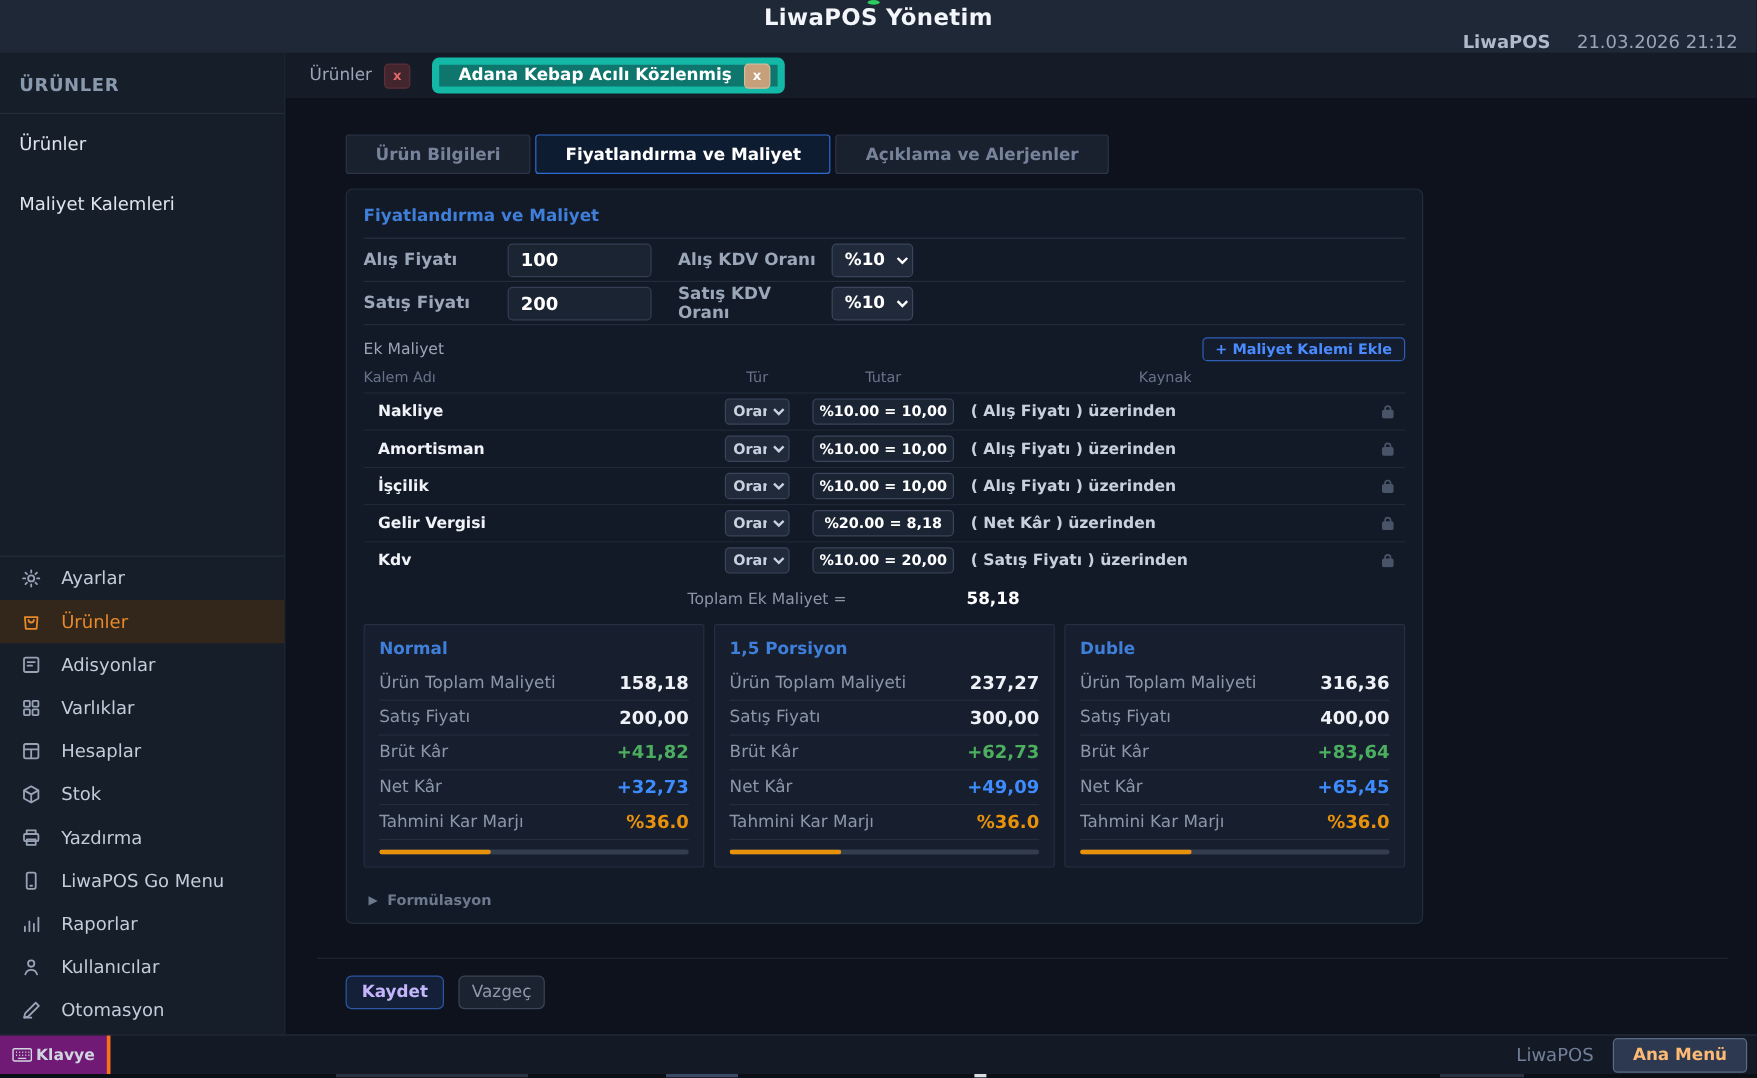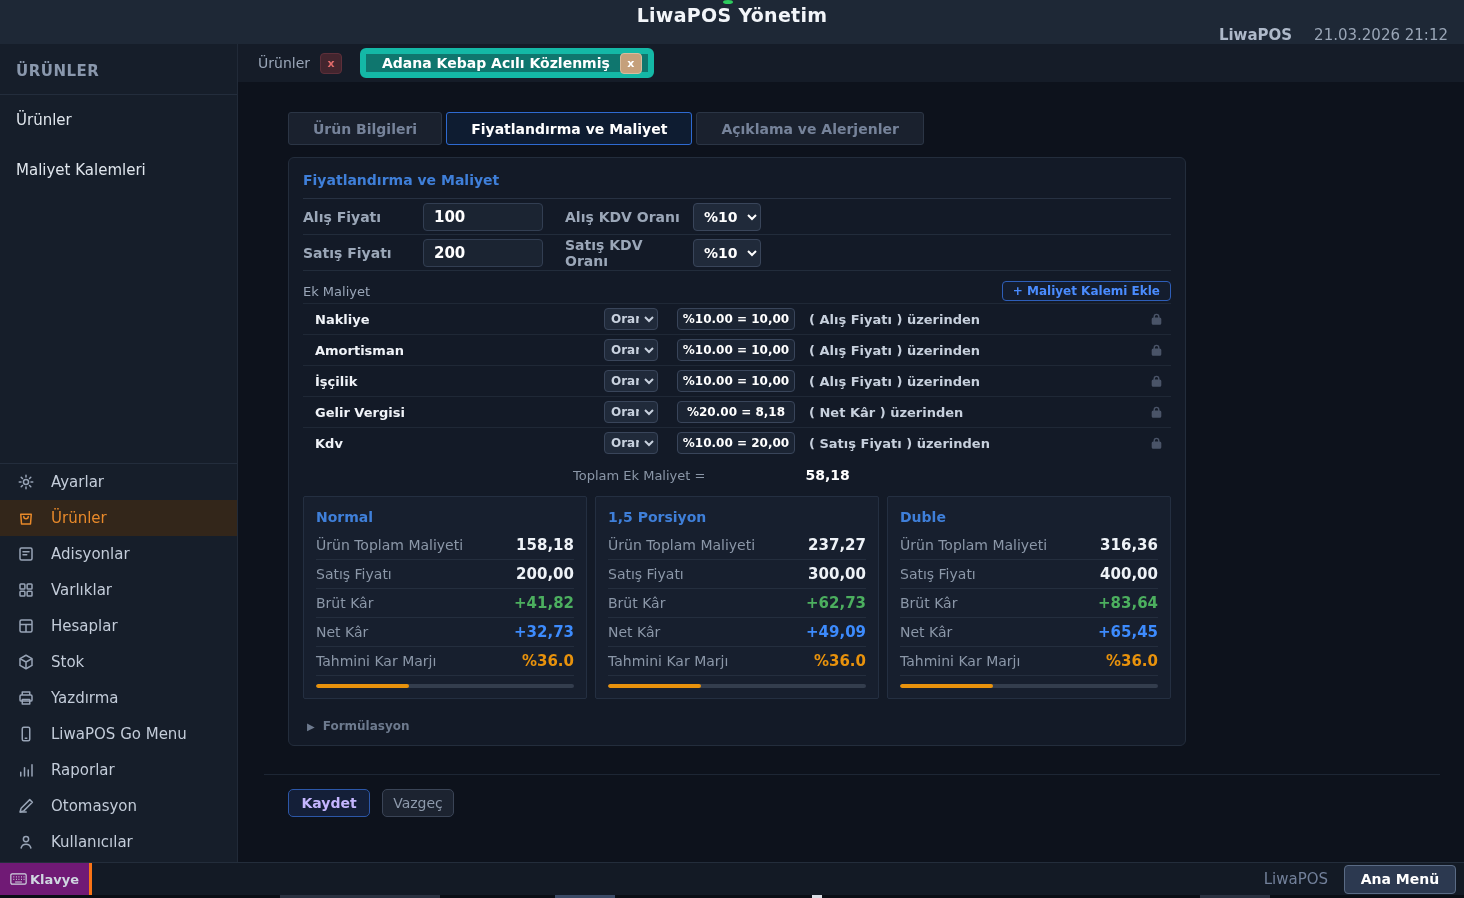--- a/index.html
+++ b/index.html
@@ -179,21 +179,21 @@
   }
   .kb-segment {
     width:92px; height:100%; background:#701a75; border-right:3px solid #f97316;
     display:flex; align-items:center; justify-content:center; gap:3px; cursor:pointer;
   }
   .kb-label { color:#cfd6e0; font-size:13px; font-weight:bold; }
   .footer-right { margin-left:auto; display:flex; align-items:center; gap:16px; padding-right:8px; }
   .footer-brand { color:#72809a; font-size:15px; }
   .btn-mainmenu {
     width:112px; height:29px; background:#2c3950; border:1px solid #5a6b85; border-radius:4px;
-    color:#ffffff; font-size:14px; font-weight:bold; cursor:pointer;
+    color:#fdba74; font-size:14px; font-weight:bold; cursor:pointer;
     font-family:"DejaVu Sans","Liberation Sans",sans-serif;
   }
 
   
   .bottom-sliver { position:absolute; top:895px; left:0; width:1464px; height:3px; background:#0a0e15; }
   .sliver-frag { position:absolute; top:0; height:3px; background:#2a3140; }
 </style>
 </head>
 <body>
 
@@ -300,36 +300,36 @@
       <span class="mi-icon">
         <svg width="18" height="18" viewBox="0 0 24 24" fill="none" stroke="#98a4b6" stroke-width="2" stroke-linecap="round">
           <path d="M5 20v-5M10 20V9M15 20v-8M20 20V5"></path>
         </svg>
       </span>
       <span>Raporlar</span>
     </div>
 
     <div class="menu-item">
       <span class="mi-icon">
+        <svg width="18" height="18" viewBox="0 0 24 24" fill="none" stroke="#98a4b6" stroke-width="2" stroke-linecap="round">
+          <circle cx="12" cy="8" r="3.5"></circle>
+          <path d="M5.5 20c.8-3.2 3.4-5 6.5-5s5.7 1.8 6.5 5"></path>
+        </svg>
+      </span>
+      <span>Kullanıcılar</span>
+    </div>
+
+    <div class="menu-item">
+      <span class="mi-icon">
         <svg width="18" height="18" viewBox="0 0 24 24" fill="none" stroke="#98a4b6" stroke-width="2" stroke-linejoin="round">
           <path d="M4 20l1.5-5L17 3.5 20.5 7 9 18.5 4 20z"></path>
           <path d="M4 20h9"></path>
         </svg>
       </span>
       <span>Otomasyon</span>
-    </div>
-
-    <div class="menu-item">
-      <span class="mi-icon">
-        <svg width="18" height="18" viewBox="0 0 24 24" fill="none" stroke="#98a4b6" stroke-width="2" stroke-linecap="round">
-          <circle cx="12" cy="8" r="3.5"></circle>
-          <path d="M5.5 20c.8-3.2 3.4-5 6.5-5s5.7 1.8 6.5 5"></path>
-        </svg>
-      </span>
-      <span>Kullanıcılar</span>
     </div>
 
   </div>
 </div>
 
 <div class="tabstrip">
   <div class="doc-tab inactive">
     <span class="tab-label">Ürünler</span>
     <span class="tab-close">x</span>
   </div>
@@ -365,20 +365,27 @@
       <select class="select-box">
         <option>%10</option>
       </select>
     </div>
 
     <div class="costs-header-row">
       <span class="costs-label">Ek Maliyet</span>
       <button class="add-cost-btn">+ Maliyet Kalemi Ekle</button>
     </div>
 
+    <div class="cost-grid-head">
+      <span>Kalem Adı</span>
+      <span class="h-type">Tür</span>
+      <span class="h-amount">Tutar</span>
+      <span class="h-source">Kaynak</span>
+      <span></span>
+    </div>
 
     <div class="cost-row">
       <span class="cost-name">Nakliye</span>
       <select class="cost-type-select"><option>Oran</option></select>
       <div class="cost-amount">%10.00  =  10,00</div>
       <span class="cost-source">( Alış Fiyatı ) üzerinden</span>
       <span class="lock-cell">
         <svg width="11" height="12" viewBox="0 0 12 13" fill="none" stroke="#4a5468" stroke-width="1.5">
             <rect x="1.5" y="5.5" width="9" height="6.5" rx="1" fill="#4a5468"></rect>
             <path d="M3.5 5.5V4a2.5 2.5 0 0 1 5 0v1.5"></path>

